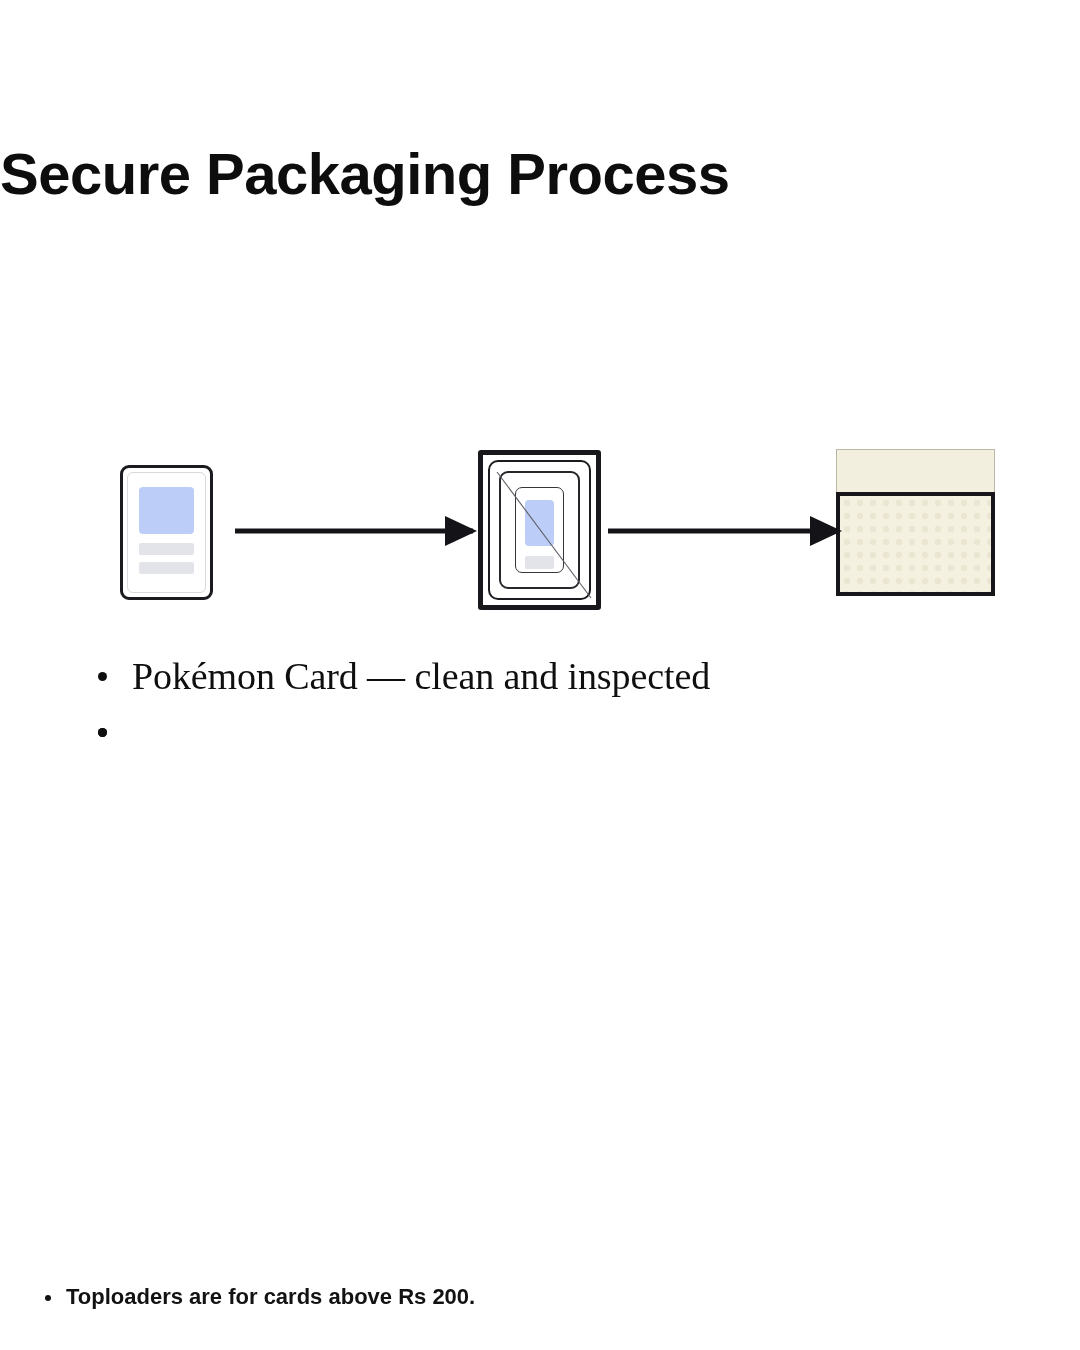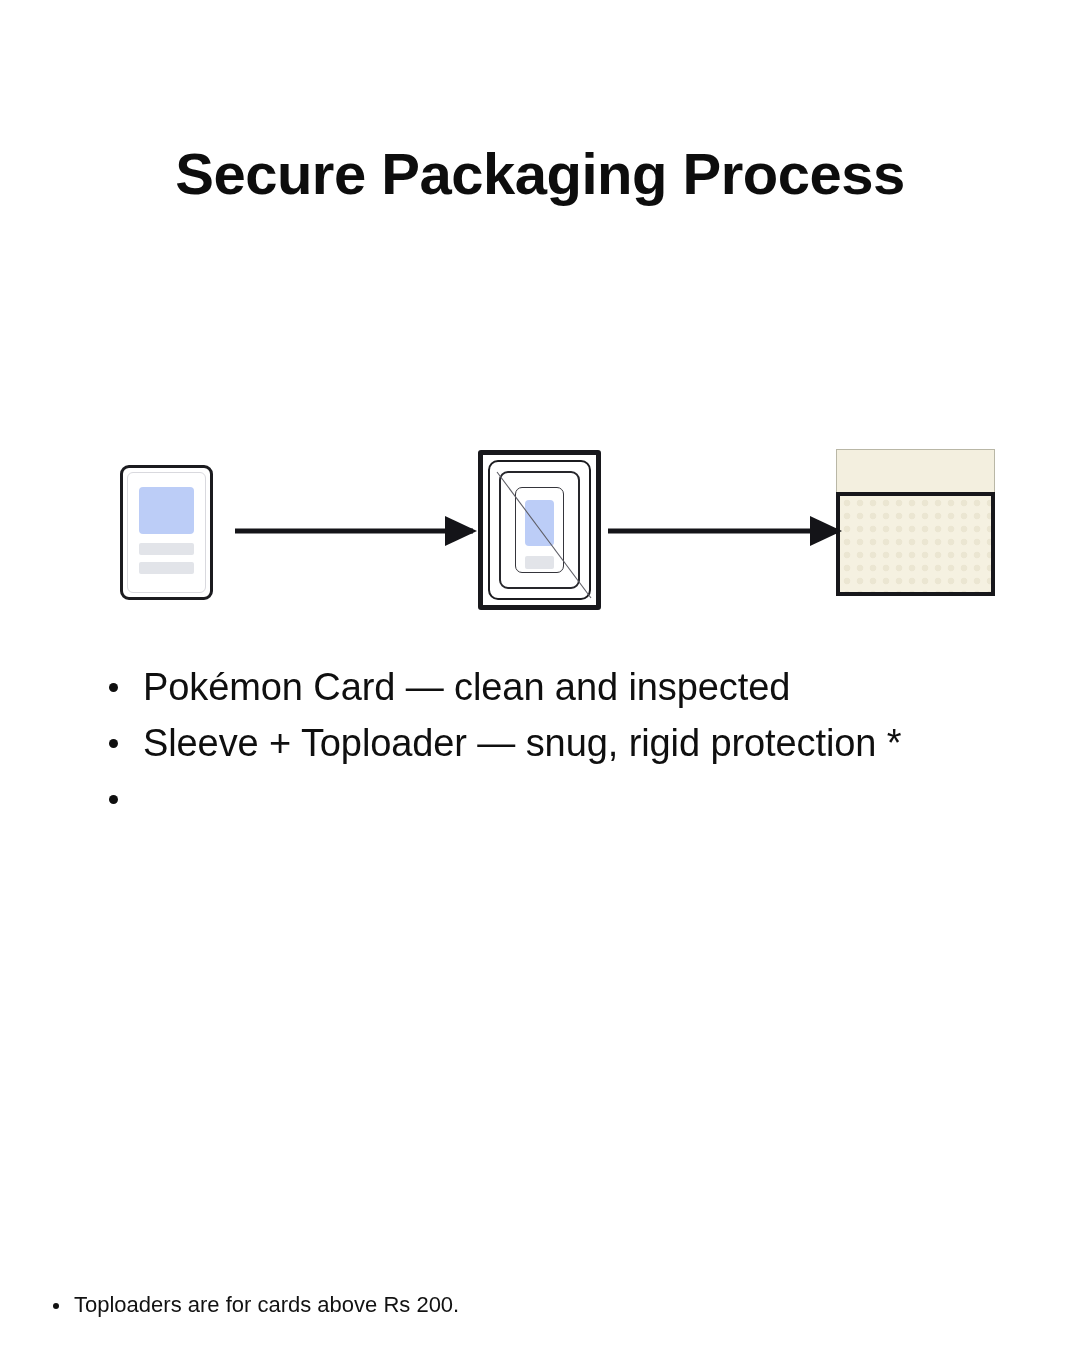--- a/index.html
+++ b/index.html
@@ -17,21 +17,20 @@
     color: #111111;
     -webkit-font-smoothing: antialiased;
   }
 
   
   .slide-title {
     position: absolute;
     top: 104px;
     left: 0;
     width: 1080px;
-    text-align: center;
     font-size: 58px;
     line-height: 1.08;
     font-weight: 700;
     letter-spacing: -0.5px;
     color: #0d0d0d;
   }
 
   
   .diagram {
     position: absolute;
@@ -193,23 +192,24 @@
     width: 1080px;
     height: 1350px;
   }
 
   
   .bullets {
     position: absolute;
     left: 86px;
     top: 648px;
     width: 950px;
-    margin: 11px;
+    margin: 0;
     padding: 0;
     list-style: none;
+    font-family: Liberation Serif, serif;
   }
   .bullets li {
     position: relative;
     padding-left: 46px;
     font-size: 38px;
     line-height: 56px;
     font-weight: 400;
     color: #0f0f0f;
     letter-spacing: -0.1px;
     white-space: nowrap;
@@ -223,23 +223,24 @@
     border-radius: 50%;
     background: #0f0f0f;
   }
 
   
   .footnote {
     position: absolute;
     left: 34px;
     top: 1281px;
     width: 900px;
-    margin: 8px;
+    margin: 0;
     padding: 0;
     list-style: none;
+    font-weight: bold;
   }
   .footnote li {
     position: relative;
     padding-left: 32px;
     font-size: 22px;
     line-height: 32px;
     color: #121212;
     white-space: nowrap;
   }
   .footnote li .dot {
@@ -301,21 +302,20 @@
 
 </div>
 
 <ul class="bullets">
   <li>
     <span class="dot"></span>
     <span>Pokémon Card — clean and inspected</span>
   </li>
   <li>
     <span class="dot"></span>
-    <span>Sleeve + Toploader — snug, rigid protection *</span>
   </li>
   <li>
     <span class="dot"></span>
   </li>
 </ul>
 
 <ul class="footnote">
   <li>
     <span class="dot"></span>
     <span>Toploaders are for cards above Rs 200.</span>

